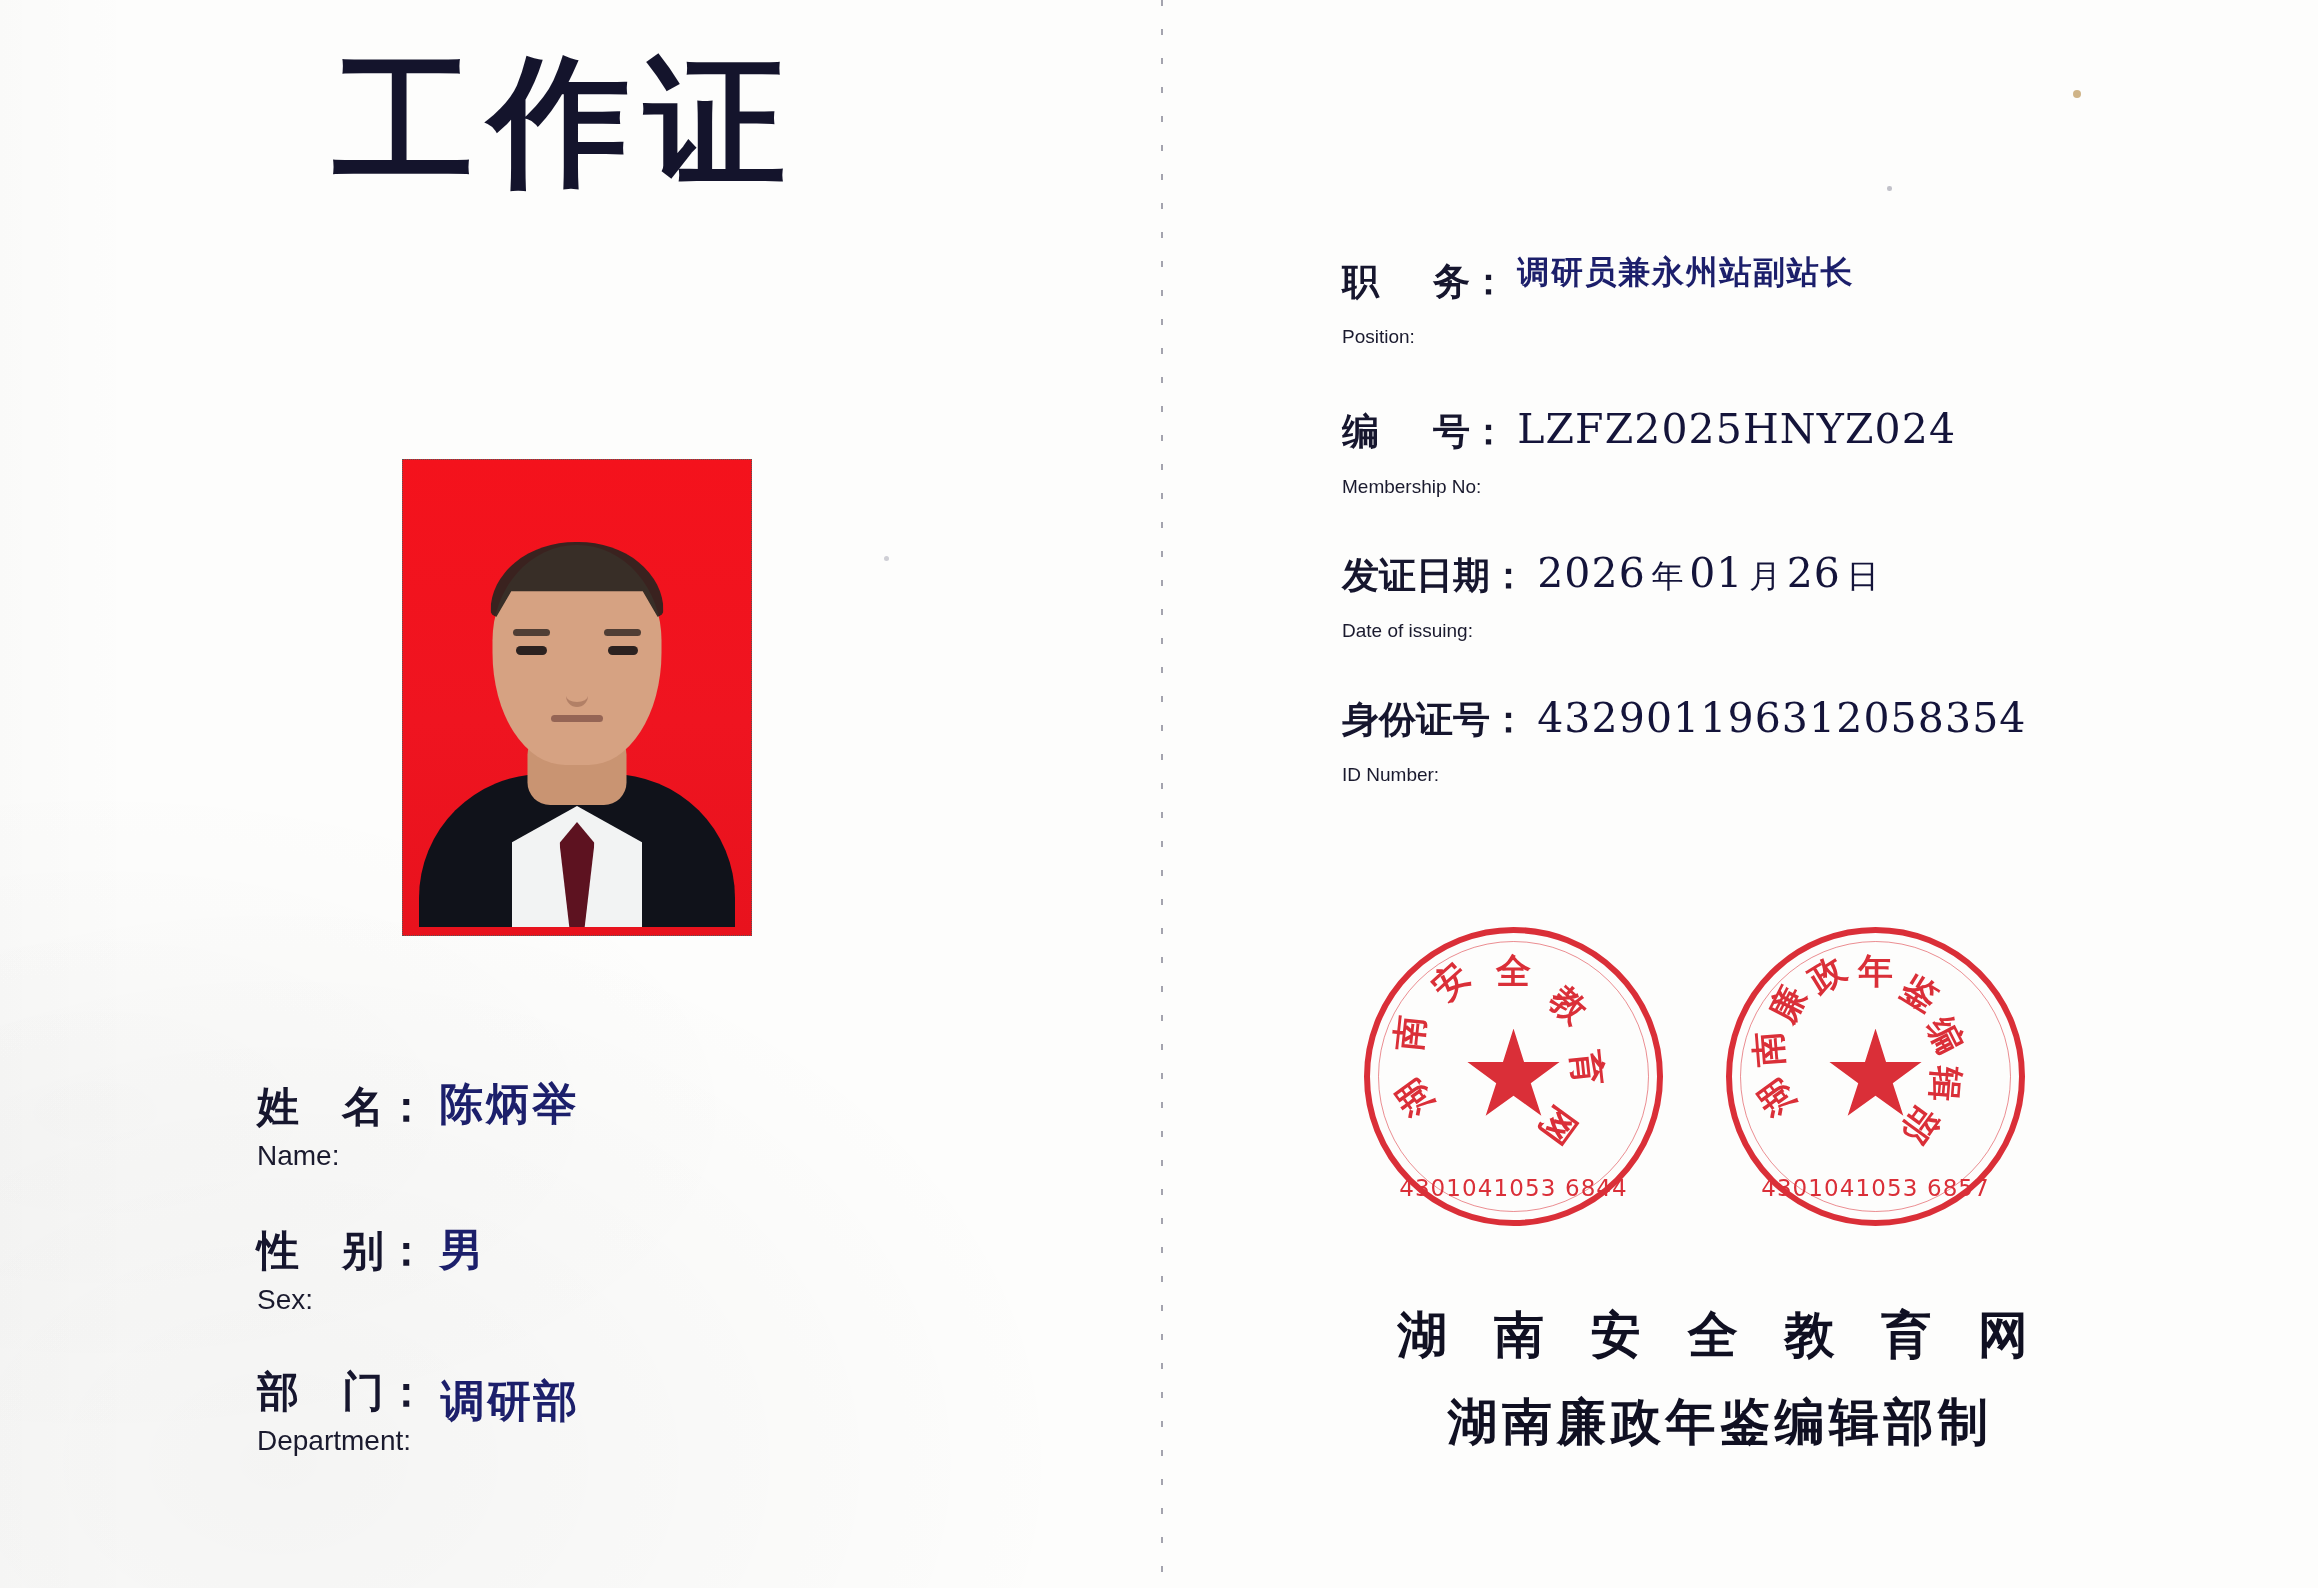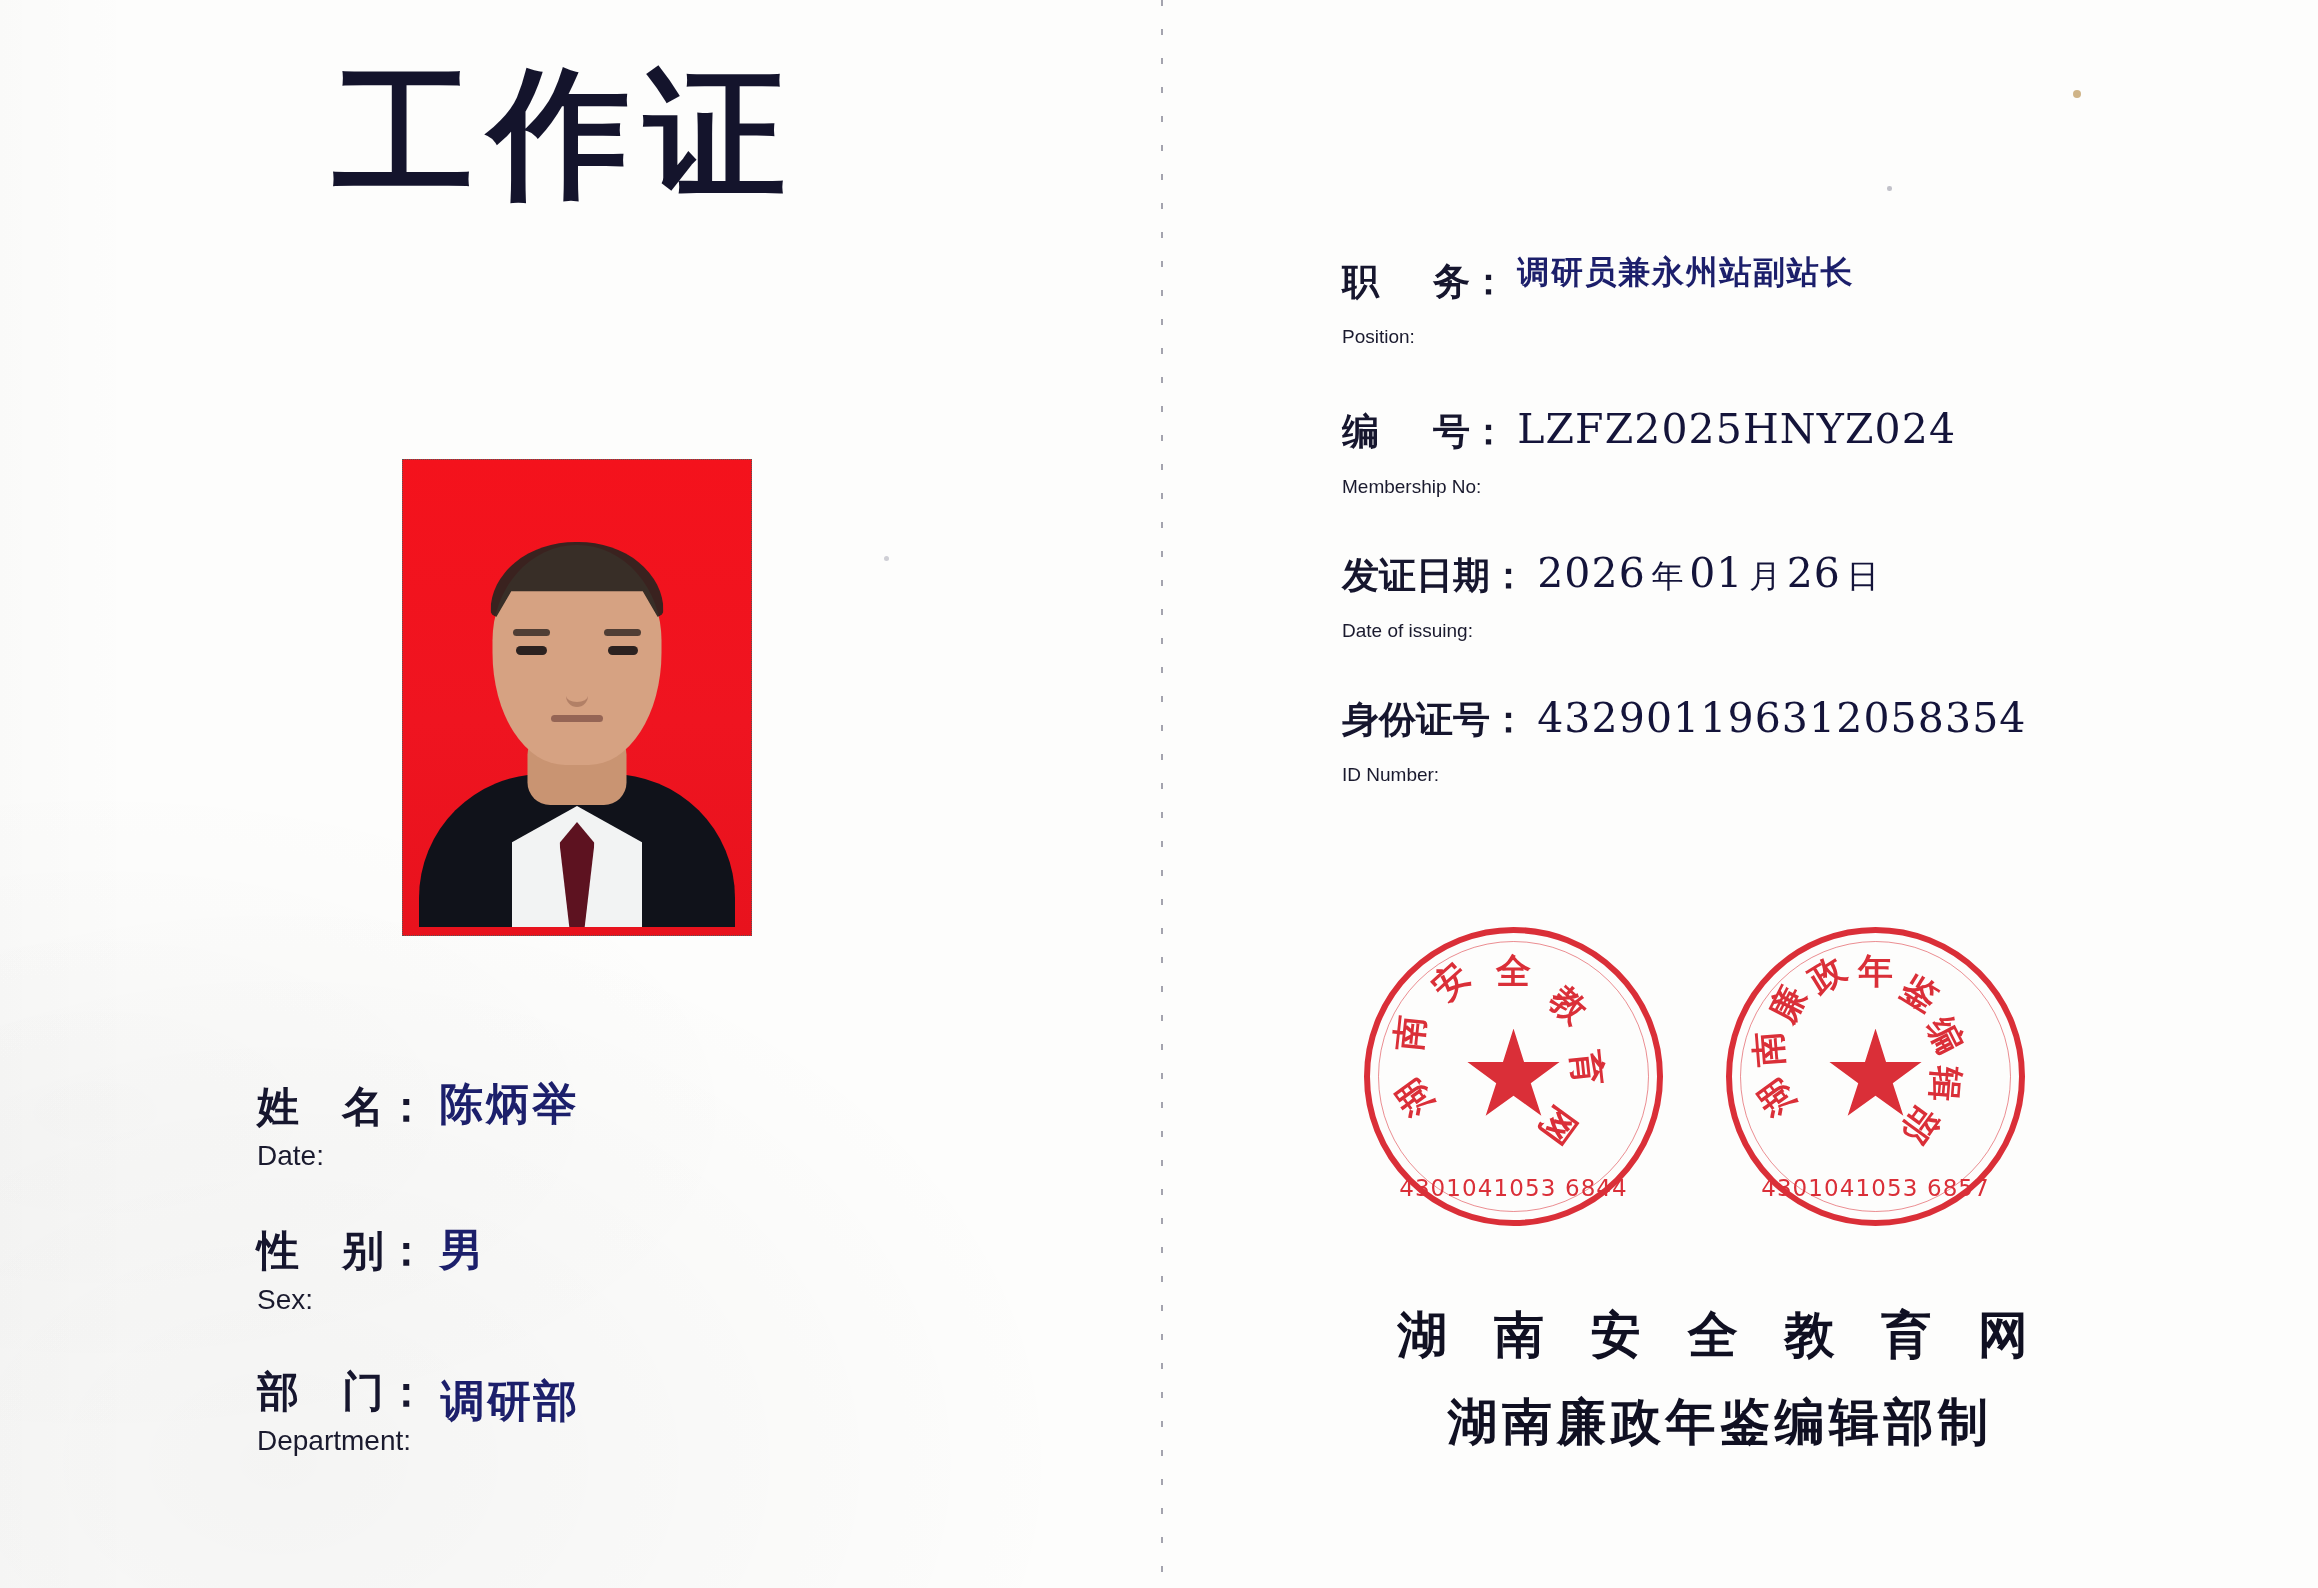--- a/index.html
+++ b/index.html
@@ -52,21 +52,21 @@
   .right-page {
     position: absolute;
     left: 1161px; top: 0;
     width: 1158px; height: 1408px;
   }
 
   
   .doc-title {
     position: absolute;
     left: 333px;
-    top: 62px;
+    top: 50px;
     font-family: "DejaVu Serif", "Liberation Serif", serif;
     font-weight: 700;
     font-size: 141px;
     letter-spacing: 14.7px;
     color: #14142c;
     line-height: 1;
     white-space: nowrap;
   }
 
   
@@ -398,21 +398,21 @@
     <div class="p-brow r"></div>
     <div class="p-eye l"></div>
     <div class="p-eye r"></div>
     <div class="p-nose"></div>
     <div class="p-mouth"></div>
   </div>
 
   <div class="field row-name">
     <div class="label-wrap">
       <span class="cn"><span>姓</span><span class="gap"></span><span>名：</span></span>
-      <span class="en">Date:</span>
+      <span class="en">Name:</span>
     </div><div class="value-wrap"><span class="val">陈炳举</span></div>
   </div>
 
   <div class="field row-sex">
     <div class="label-wrap">
       <span class="cn"><span>性</span><span class="gap"></span><span>别：</span></span>
       <span class="en">Sex:</span>
     </div><div class="value-wrap"><span class="val">男</span></div>
   </div>
 

